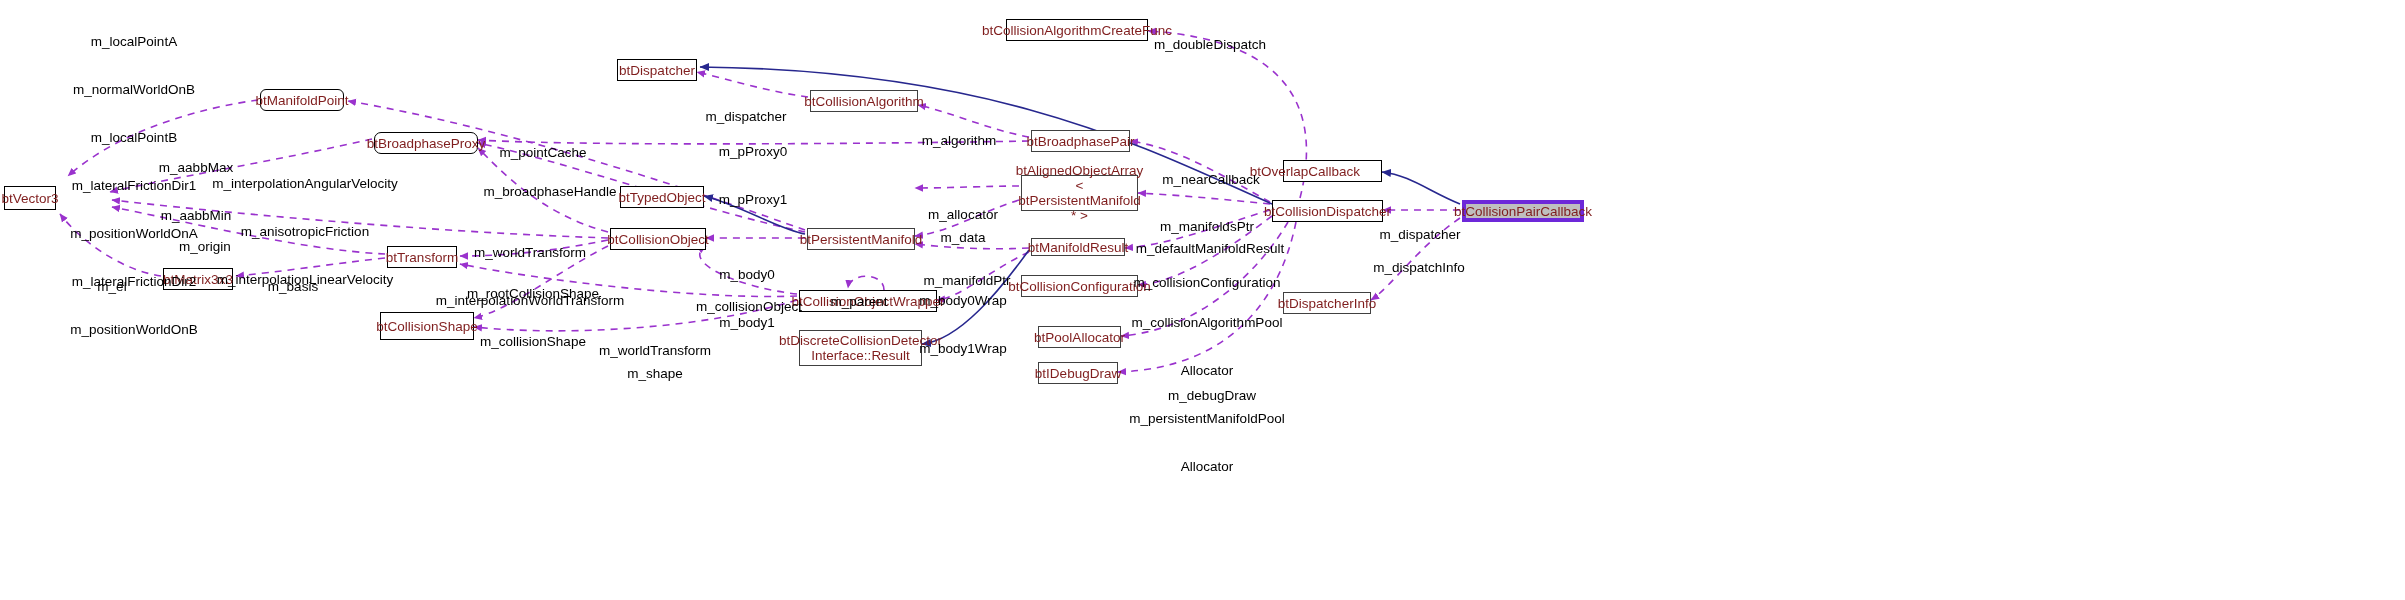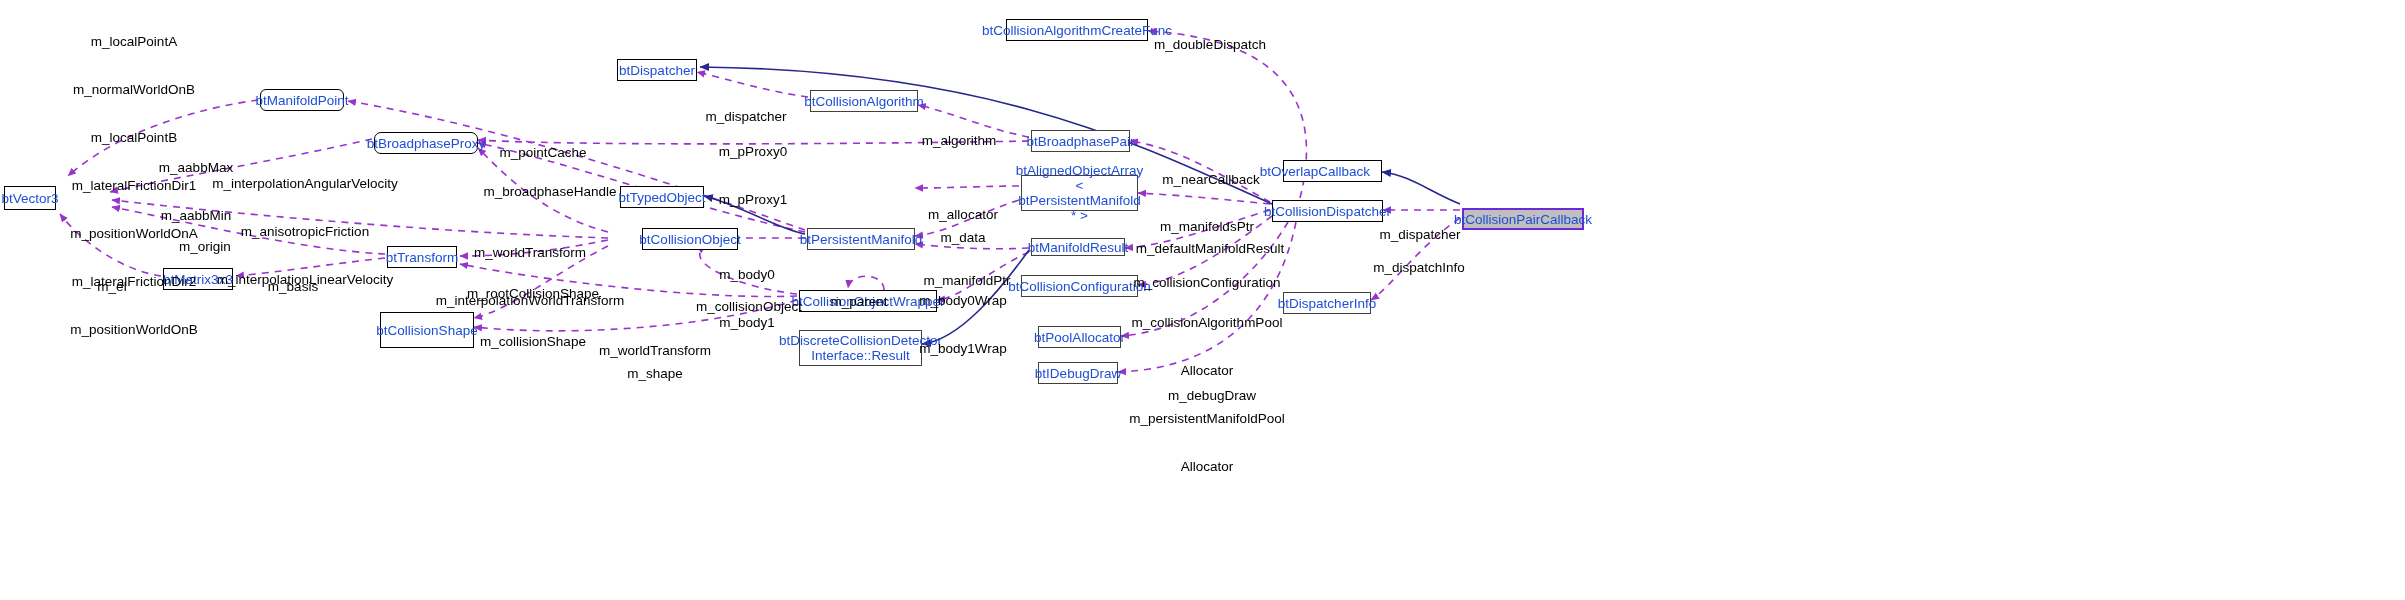--- a/index.html
+++ b/index.html
@@ -21,35 +21,34 @@
     top: 0;
     width: 2405px;
     height: 600px;
     pointer-events: none;
   }
   .node {
     position: absolute;
     box-sizing: border-box;
     border: 1px solid #000000;
     background: #ffffff;
-    color: #1d4ed8;
+    color: #7f1d1d;
     font-size: 13.5px;
     line-height: 15px;
     display: flex;
     flex-direction: column;
     align-items: center;
     justify-content: center;
     text-align: center;
     white-space: pre;
-    padding: 2px 11px;
+    padding: 2px 21px;
   }
   .node.gray {
     background: #bfbfbf;
-    border: 2px solid #6d28d9;
-    margin-top: 8px;
+    border: 4px solid #6d28d9;
   }
   .node.greyborder {
     border: 1px solid #404040;
   }
   .edge-label {
     position: absolute;
     font-size: 13.5px;
     line-height: 16px;
     color: #000000;
     white-space: pre;
@@ -153,27 +152,27 @@
   <div class="node" style="left:4px;top:186px;width:52px;height:24px;"><span class="nline">btVector3</span></div>
 
   <div class="node" style="left:163px;top:268px;width:70px;height:22px;"><span class="nline">btMatrix3x3</span></div>
 
   <div class="node" style="left:260px;top:89px;width:84px;height:22px;border-radius:6px;"><span class="nline">btManifoldPoint</span></div>
 
   <div class="node" style="left:387px;top:246px;width:70px;height:22px;"><span class="nline">btTransform</span></div>
 
   <div class="node" style="left:374px;top:132px;width:104px;height:22px;border-radius:7px;"><span class="nline">btBroadphaseProxy</span></div>
 
-  <div class="node" style="left:380px;top:312px;width:94px;height:36px;"><span class="nline">btCollisionShape</span></div>
+  <div class="node" style="left:380px;top:312px;width:94px;height:28px;"><span class="nline">btCollisionShape</span></div>
 
   <div class="node" style="left:617px;top:59px;width:80px;height:22px;"><span class="nline">btDispatcher</span></div>
 
   <div class="node" style="left:620px;top:186px;width:84px;height:22px;"><span class="nline">btTypedObject</span></div>
 
-  <div class="node" style="left:610px;top:228px;width:96px;height:22px;margin-left:32px;"><span class="nline">btCollisionObject</span></div>
+  <div class="node" style="left:610px;top:228px;width:96px;height:22px;"><span class="nline">btCollisionObject</span></div>
 
   <div class="node greyborder" style="left:810px;top:90px;width:108px;height:22px;"><span class="nline">btCollisionAlgorithm</span></div>
 
 
   <div class="node greyborder" style="left:807px;top:228px;width:108px;height:22px;"><span class="nline">btPersistentManifold</span></div>
 
   <div class="node" style="left:799px;top:290px;width:138px;height:22px;"><span class="nline">btCollisionObjectWrapper</span></div>
 
   <div class="node greyborder" style="left:799px;top:330px;width:123px;height:36px;"><span class="nline" style="white-space:pre-line;">btDiscreteCollisionDetector
 Interface::Result</span></div>

